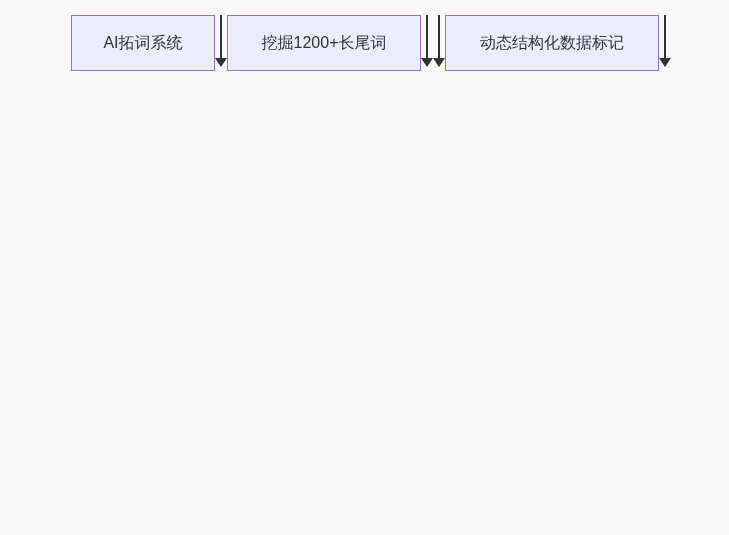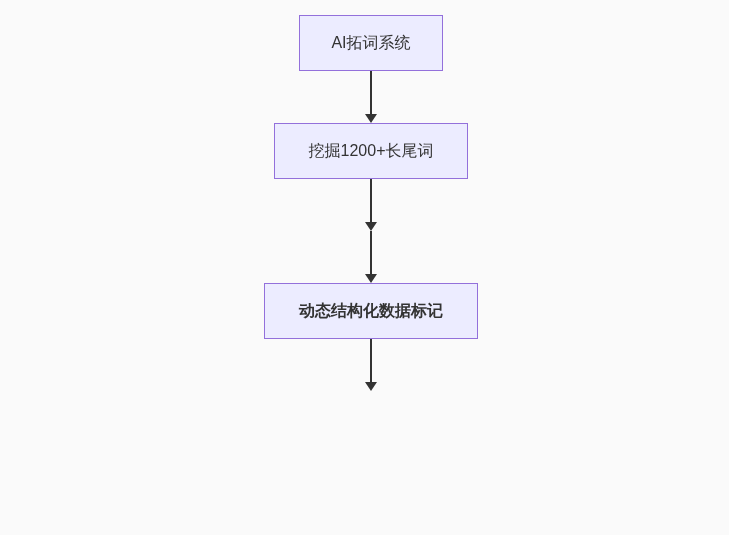--- a/index.html
+++ b/index.html
@@ -14,40 +14,40 @@
     height: 535px;
     overflow: hidden;
     background: #fafafa;
   }
   .flow {
     position: absolute;
     top: 15px;
     left: 371px;
     transform: translateX(-50%);
     display: flex;
-    flex-direction: column;
-    align-items: center;
+    flex-direction: row;
+    align-items: flex-start;
   }
   .node {
     box-sizing: border-box;
     height: 56px;
     padding: 0 26px;
     display: flex;
     align-items: center;
     justify-content: center;
     background: #ececff;
     border: 1px solid #9370db;
     color: #333333;
     font-size: 16px;
     white-space: nowrap;
   }
   .node.n1 { min-width: 144px; }
   .node.n2 { min-width: 194px; }
   .node.n3 { min-width: 222px; }
-  .node.n4 { min-width: 214px; font-weight: bold; }
+  .node.n4 { min-width: 214px; }
   .node.n5 { min-width: 234px; }
   .arrow {
     height: 52px;
     display: flex;
     flex-direction: column;
     align-items: center;
   }
   .arrow .shaft {
     width: 2px;
     flex: 1;

